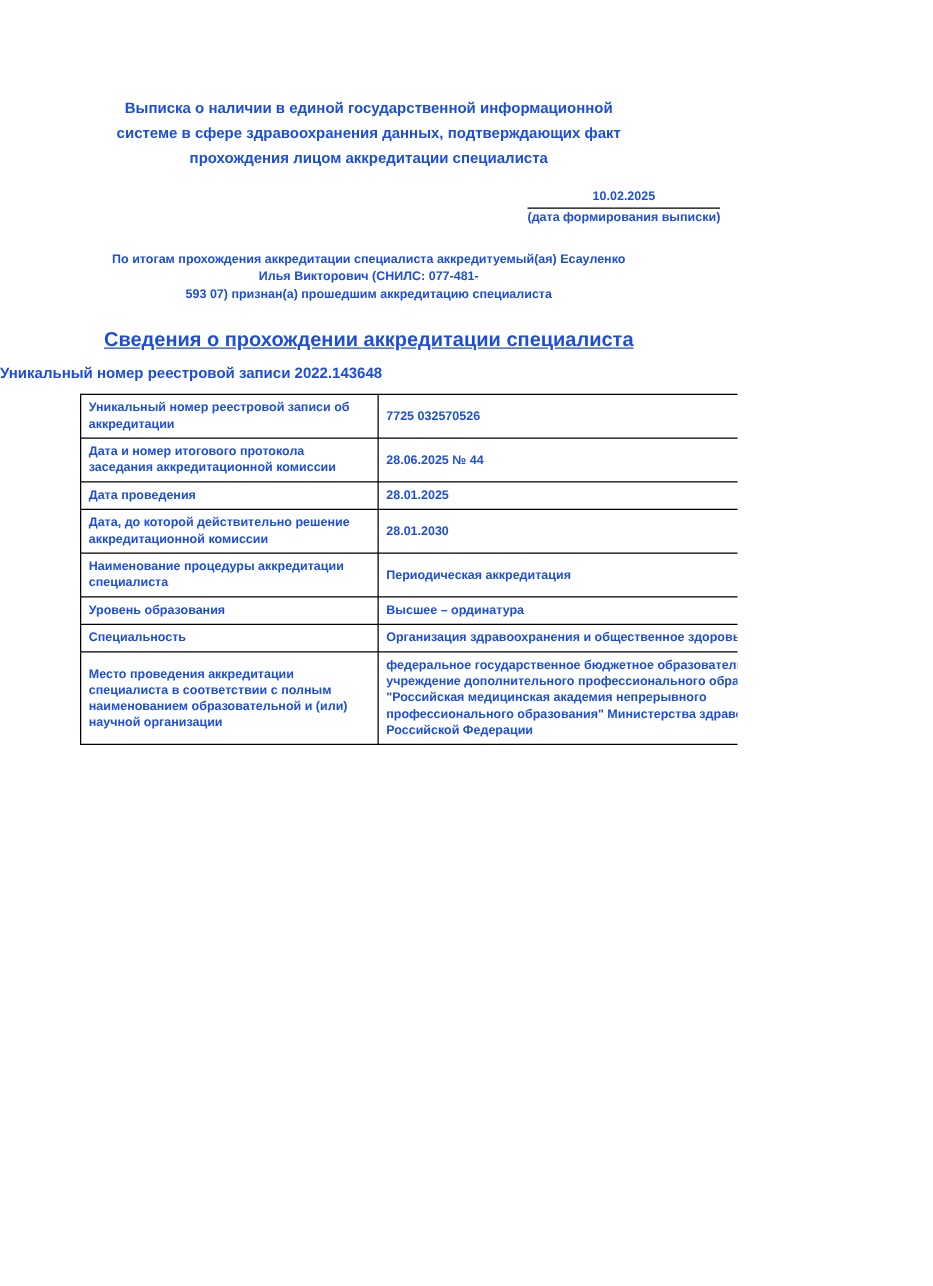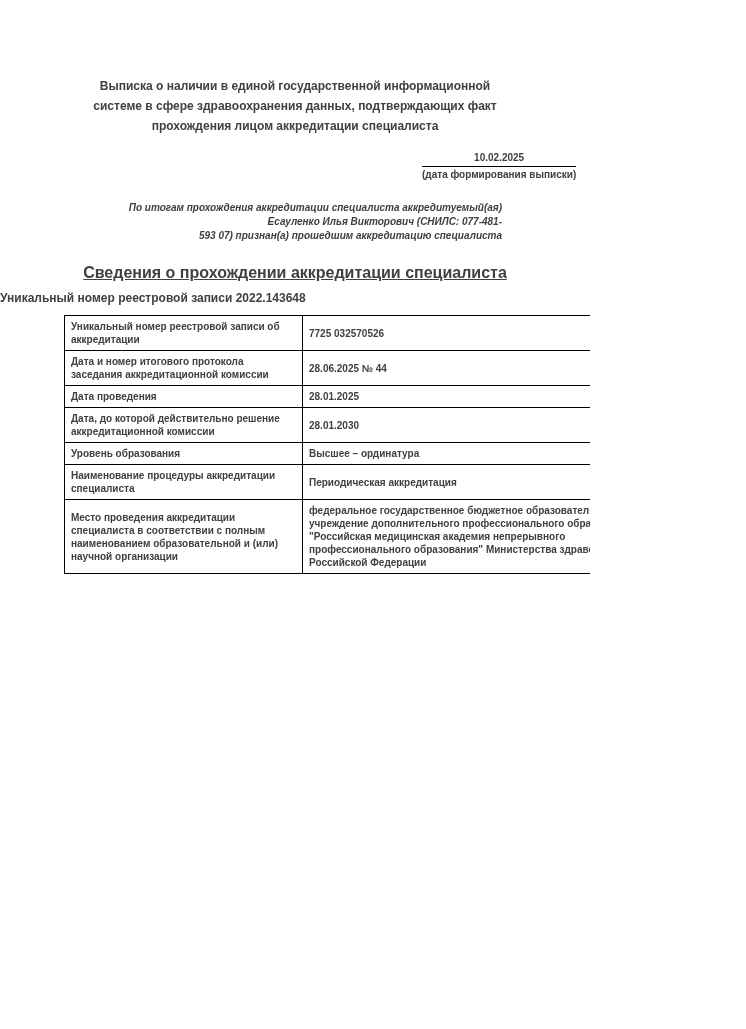--- a/index.html
+++ b/index.html
@@ -5,21 +5,21 @@
   html, body {
     margin: 0;
     padding: 0;
     background: #ffffff;
   }
   .page {
     position: relative;
     width: 590px;
     height: 1029px;
     background: #ffffff;
-    color: #404040;
+    color: #1d4ed8;
     font-family: "Liberation Sans", "DejaVu Sans", sans-serif;
     font-weight: bold;
     overflow: hidden;
   }
   .doc-title {
     margin: 76px 90px 0 90px;
     text-align: center;
     font-size: 12px;
     line-height: 20px;
   }
@@ -37,24 +37,23 @@
     display: block;
     padding: 0 4px 2px 4px;
     border-bottom: 1.5px solid #000000;
   }
   .date-caption {
     display: block;
     padding-top: 2px;
   }
   .intro {
     margin: 20px 88px 0 88px;
-    text-align: right;
+    text-align: center;
     font-size: 10px;
     line-height: 14px;
-    font-style: italic;
   }
   .section-heading {
     margin-top: 21px;
     text-align: center;
     font-size: 16px;
     text-decoration: underline;
   }
   .registry-heading {
     margin-top: 9px;
     font-size: 12px;
@@ -115,26 +114,30 @@
       </tr>
       <tr>
         <td class="col-label">Дата проведения</td>
         <td class="col-value">28.01.2025</td>
       </tr>
       <tr>
         <td class="col-label">Дата, до которой действительно решение аккредитационной комиссии</td>
         <td class="col-value">28.01.2030</td>
       </tr>
       <tr>
+        <td class="col-label">Наименование процедуры аккредитации специалиста</td>
+        <td class="col-value">Периодическая аккредитация</td>
+      </tr>
+      <tr>
         <td class="col-label">Уровень образования</td>
         <td class="col-value">Высшее – ординатура</td>
       </tr>
       <tr>
-        <td class="col-label">Наименование процедуры аккредитации специалиста</td>
-        <td class="col-value">Периодическая аккредитация</td>
+        <td class="col-label">Специальность</td>
+        <td class="col-value">Организация здравоохранения и общественное здоровье</td>
       </tr>
       <tr>
         <td class="col-label">Место проведения аккредитации специалиста в соответствии с полным наименованием образовательной и (или) научной организации</td>
         <td class="col-value">федеральное государственное бюджетное образовательное учреждение дополнительного профессионального образования "Российская медицинская академия непрерывного профессионального образования" Министерства здравоохранения Российской Федерации</td>
       </tr>
     </tbody>
   </table>
 
 </div>
 

